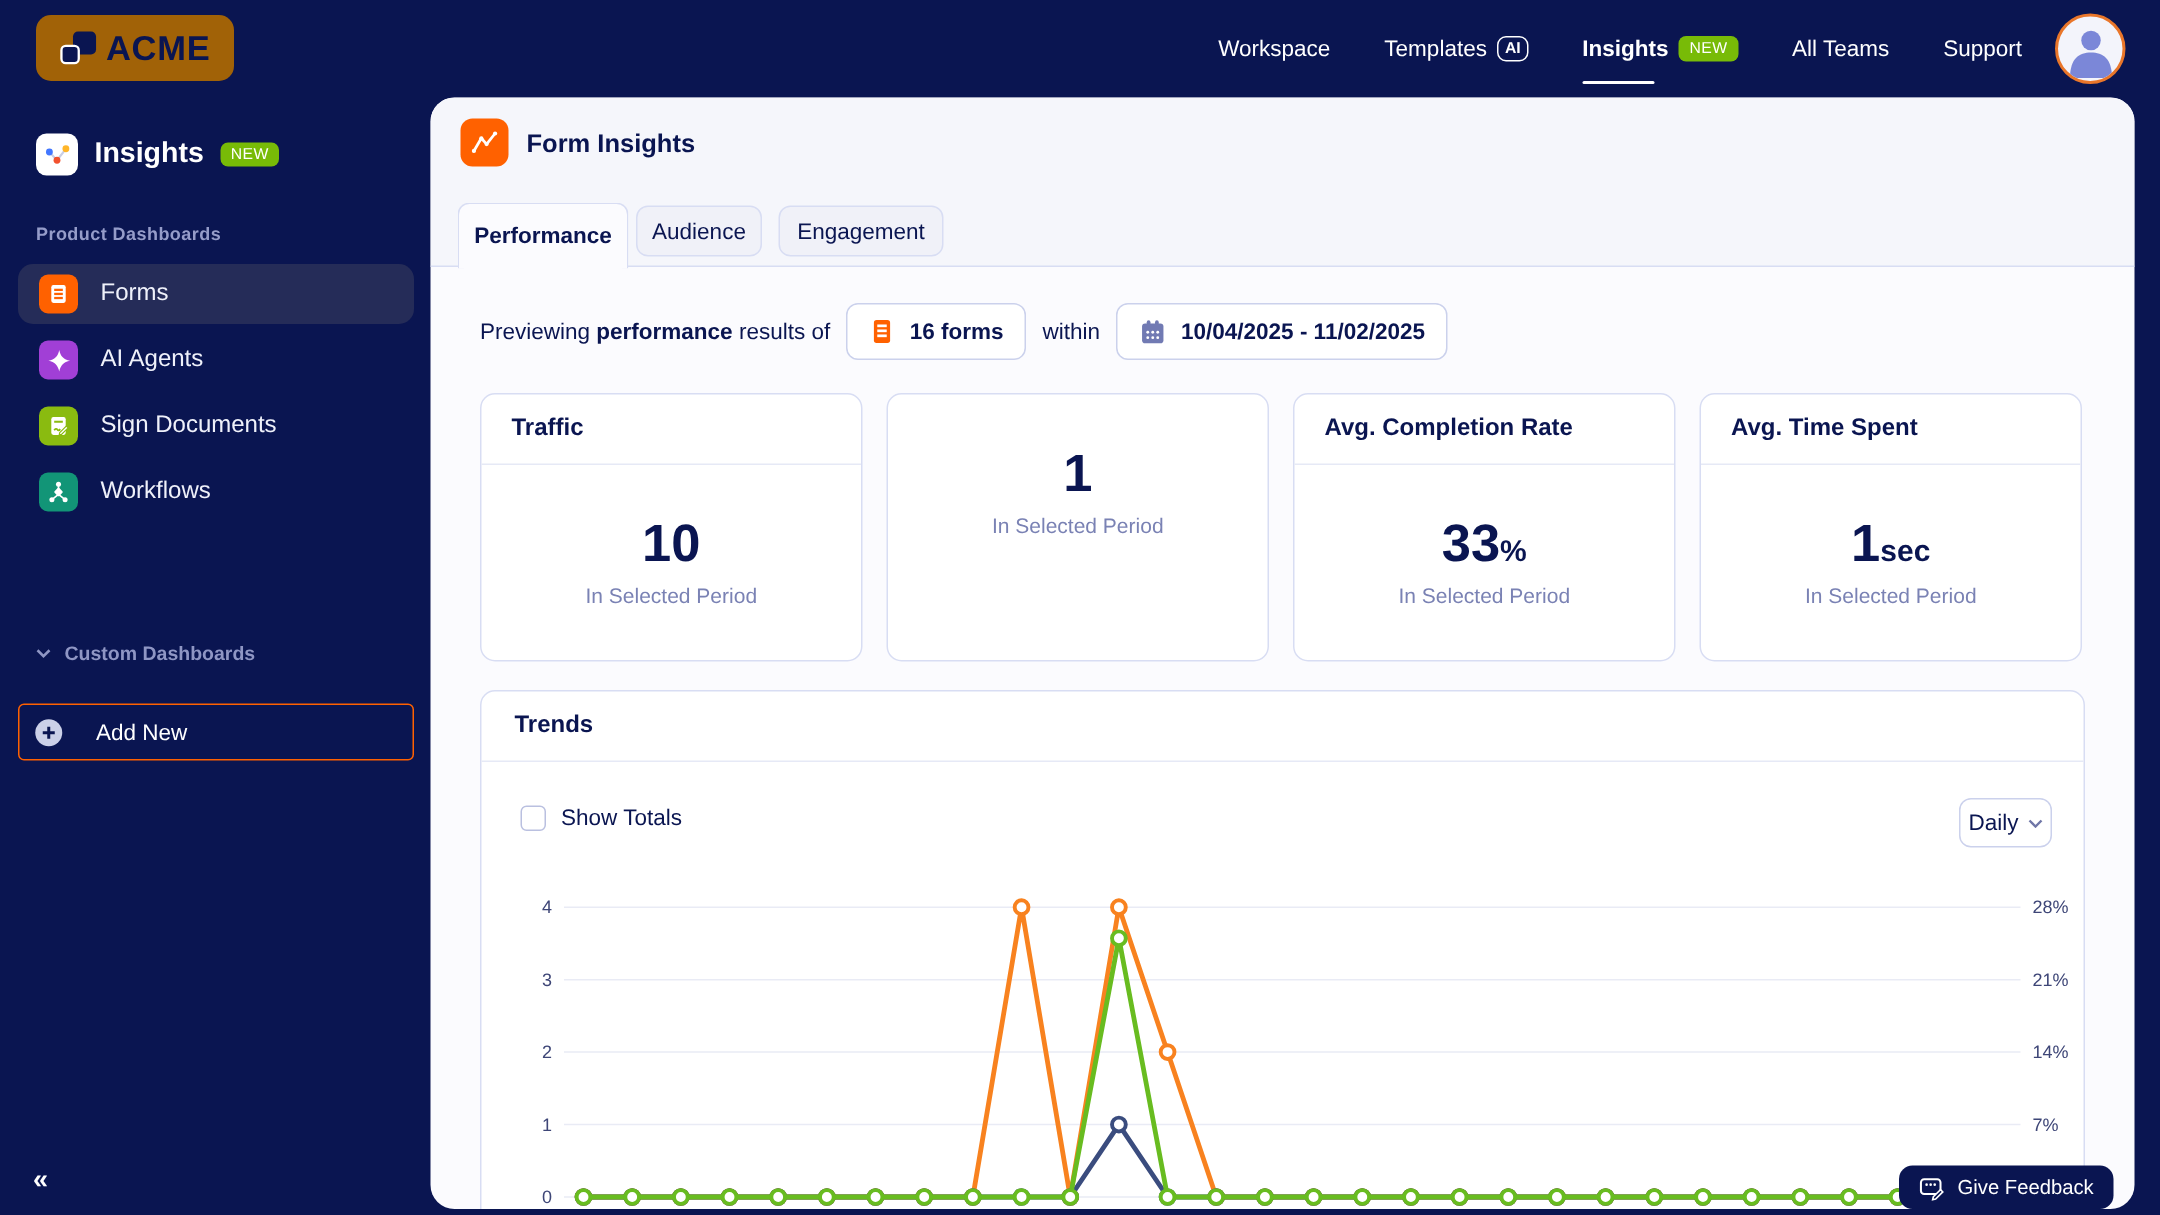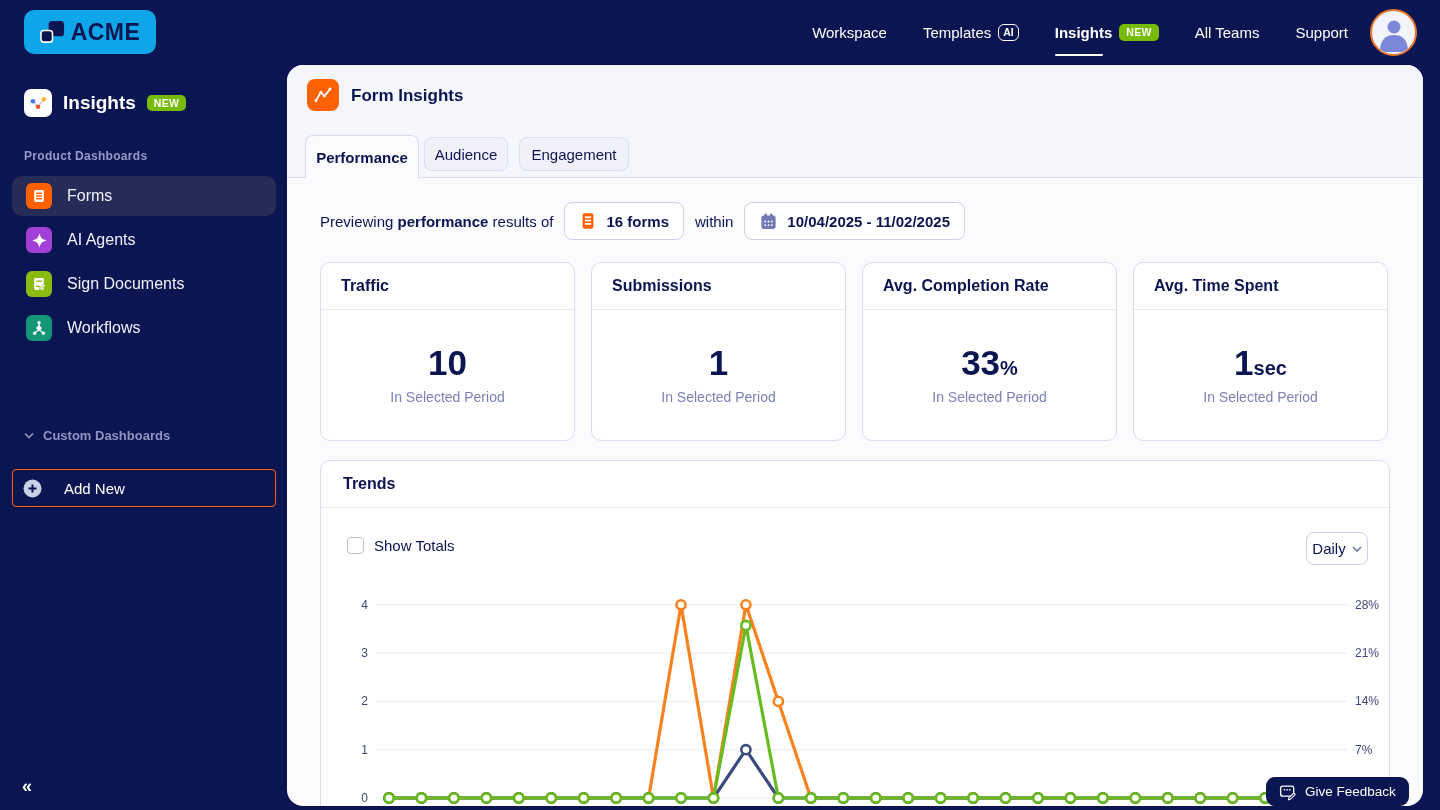--- a/index.html
+++ b/index.html
@@ -7,32 +7,32 @@
   body {
     position:relative;
     background:#0A1551;
     font-family:"Liberation Sans","DejaVu Sans",sans-serif;
     color:#0A1551;
   }
   
   .topbar { position:absolute; left:0; top:0; width:1440px; height:65px; }
   .logo-box {
     position:absolute; left:24px; top:10px; width:132px; height:44px;
-    background:#0ea5e9; border-radius:10px; display:flex; align-items:center;
+    background:#a16207; border-radius:10px; display:flex; align-items:center;
     justify-content:center; gap:6px; cursor:pointer;
   }
   .logo-text { font-size:23px; font-weight:800; color:#0A1551; letter-spacing:.5px; }
   .topnav { position:absolute; right:92px; top:0; height:65px; display:flex; align-items:center; gap:36px; }
   .topnav-item { position:relative; color:#fff; font-size:15px; font-weight:500;
     display:flex; align-items:center; gap:7px; cursor:pointer; white-space:nowrap; }
   .topnav-item.active .nav-label { font-weight:700; }
   .nav-underline { position:absolute; left:0; bottom:-15px; width:48px; height:2.5px; background:#fff; border-radius:2px; }
   .chip-ai { border:1.5px solid #fff; border-radius:6px; font-size:10.5px; font-weight:800;
     padding:2px 4px; line-height:1; }
-  .badge-new { background:#78BB07; color:#fff; font-size:10.5px; font-weight:700;
+  .badge-new { background:#78BB07; color:#fff; font-size:10.5px; font-weight:400;
     border-radius:5px; padding:3px 7px; line-height:1; letter-spacing:.3px; }
   .avatar { position:absolute; left:1370px; top:9px; width:47px; height:47px; border-radius:50%;
     border:2.5px solid #E9762A; background:#F3F4FB; overflow:hidden; cursor:pointer;
     display:flex; align-items:center; justify-content:center; }
   
   .side-app { position:absolute; left:24px; top:89px; display:flex; align-items:center; gap:11px; }
   .side-app-icon { width:28px; height:28px; background:#fff; border-radius:7px;
     display:flex; align-items:center; justify-content:center; }
   .side-app-title { color:#fff; font-size:19px; font-weight:700; }
   .side-section { position:absolute; left:24px; top:149px; color:#959CC9; font-size:12px;
@@ -284,21 +284,20 @@
 
   <div class="stats-row">
     <div class="stat-card">
       <div class="stat-head">Traffic</div>
       <div class="stat-body">
         <div class="stat-value"><span>10</span><span class="stat-suffix"></span></div>
         <div class="stat-caption">In Selected Period</div>
       </div>
     </div>
     <div class="stat-card">
-      <div class="stat-head">Submissions</div>
       <div class="stat-body">
         <div class="stat-value"><span>1</span><span class="stat-suffix"></span></div>
         <div class="stat-caption">In Selected Period</div>
       </div>
     </div>
     <div class="stat-card">
       <div class="stat-head">Avg. Completion Rate</div>
       <div class="stat-body">
         <div class="stat-value"><span>33</span><span class="stat-suffix">%</span></div>
         <div class="stat-caption">In Selected Period</div>

